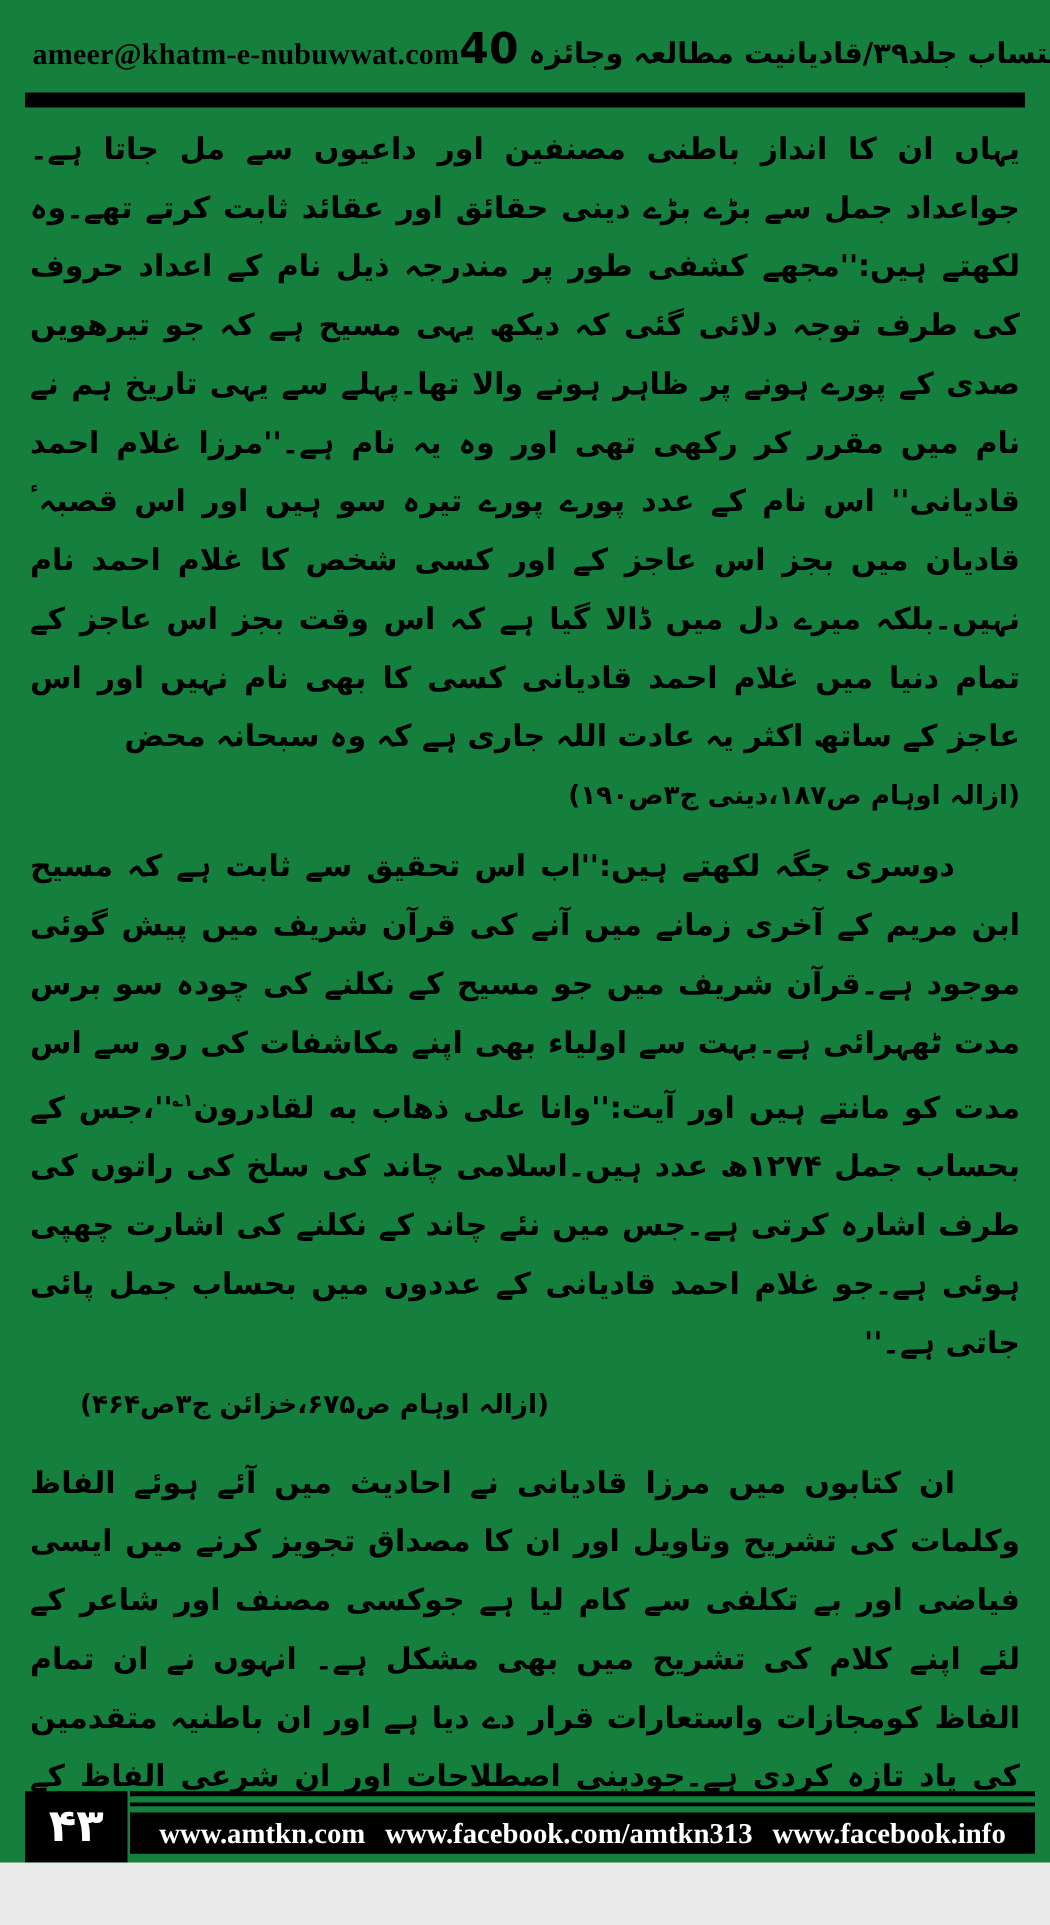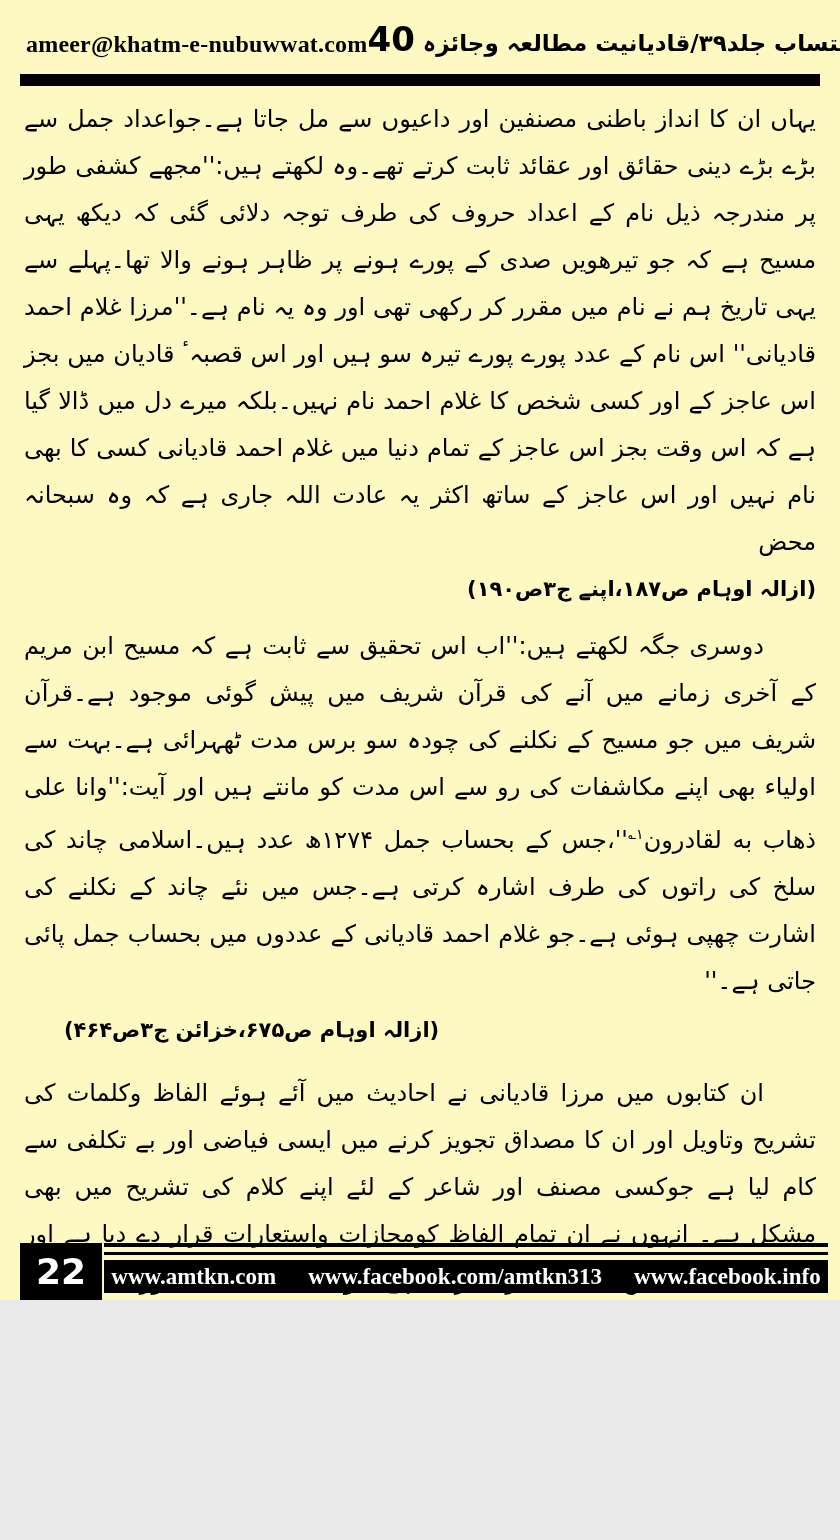--- a/index.html
+++ b/index.html
@@ -3,22 +3,22 @@
 <meta charset="utf-8">
 <style>
   html,body{margin:0;padding:0;}
   body{
     width:840px;height:1540px;
     background:#e9e9e9;
     font-family:"DejaVu Sans",sans-serif;
   }
   .page{
     position:relative;
-    width:840px;height:1300px;
-    background:#fef9c3;
+    width:840px;height:1490px;
+    background:#15803d;
     color:#000;
     overflow:hidden;
   }
   
   .header{
     display:flex;
     align-items:flex-end;
     justify-content:space-between;
     padding:22px 24px 0 26px;
   }
@@ -49,21 +49,21 @@
     margin:16px 20px 0 20px;
   }
   
   .content{
     padding:10px 24px 0 24px;
     direction:rtl;
   }
   .urdu{
     direction:rtl;
     text-align:justify;
-    font-weight:normal;
+    font-weight:bold;
     font-size:24px;
     line-height:47px;
     margin:0;
   }
   .indent{ text-indent:52px; }
   .lastline{
     direction:rtl;
     display:flex;
     justify-content:space-between;
     align-items:baseline;
@@ -113,21 +113,21 @@
   }
   .footer-bar{
     position:absolute;
     left:104px;right:12px;bottom:7px;
     height:33px;
     background:#000;
     color:#fff;
     display:flex;
     align-items:center;
     justify-content:center;
-    gap:32px;
+    gap:16px;
     font-family:"Liberation Serif",serif;
     font-weight:bold;
     font-size:23px;
     direction:ltr;
     white-space:nowrap;
   }
 </style>
 </head>
 <body>
 
@@ -140,40 +140,40 @@
   </div>
 
   <div class="rule"></div>
 
   <div class="content">
 
     <p class="urdu">
       <span>یہاں ان کا انداز باطنی مصنفین اور داعیوں سے مل جاتا ہے۔جواعداد جمل سے بڑے بڑے دینی حقائق اور عقائد ثابت کرتے تھے۔وہ لکھتے ہیں:''مجھے کشفی طور پر مندرجہ ذیل نام کے اعداد حروف کی طرف توجہ دلائی گئی کہ دیکھ یہی مسیح ہے کہ جو تیرھویں صدی کے پورے ہونے پر ظاہر ہونے والا تھا۔پہلے سے یہی تاریخ ہم نے نام میں مقرر کر رکھی تھی اور وہ یہ نام ہے۔''مرزا غلام احمد قادیانی'' اس نام کے عدد پورے پورے تیرہ سو ہیں اور اس قصبہٴ قادیان میں بجز اس عاجز کے اور کسی شخص کا غلام احمد نام نہیں۔بلکہ میرے دل میں ڈالا گیا ہے کہ اس وقت بجز اس عاجز کے تمام دنیا میں غلام احمد قادیانی کسی کا بھی نام نہیں اور اس عاجز کے ساتھ اکثر یہ عادت اللہ جاری ہے کہ وہ سبحانہ محض</span>
     </p>
     <div class="lastline">
-      <span class="ref">(ازالہ اوہام ص۱۸۷،اپنے ج۳ص۱۹۰)</span>
+      <span class="ref">(ازالہ اوہام ص۱۸۷،دینی ج۳ص۱۹۰)</span>
     </div>
 
     <div class="gap-sm"></div>
 
     <p class="urdu indent">
       <span>دوسری جگہ لکھتے ہیں:''اب اس تحقیق سے ثابت ہے کہ مسیح ابن مریم کے آخری زمانے میں آنے کی قرآن شریف میں پیش گوئی موجود ہے۔قرآن شریف میں جو مسیح کے نکلنے کی چودہ سو برس مدت ٹھہرائی ہے۔بہت سے اولیاء بھی اپنے مکاشفات کی رو سے اس مدت کو مانتے ہیں اور آیت:</span><span class="naskh">''وانا علی ذهاب به لقادرون</span><sup class="fn">۱؎</sup><span>''،جس کے بحساب جمل ۱۲۷۴ھ عدد ہیں۔اسلامی چاند کی سلخ کی راتوں کی طرف اشارہ کرتی ہے۔جس میں نئے چاند کے نکلنے کی اشارت چھپی ہوئی ہے۔جو غلام احمد قادیانی کے عددوں میں بحساب جمل پائی جاتی ہے۔''</span>
     </p>
     <div class="ref-line">(ازالہ اوہام ص۶۷۵،خزائن ج۳ص۴۶۴)</div>
 
     <div class="gap-md"></div>
 
     <p class="urdu indent">
       <span>ان کتابوں میں مرزا قادیانی نے احادیث میں آئے ہوئے الفاظ وکلمات کی تشریح وتاویل اور ان کا مصداق تجویز کرنے میں ایسی فیاضی اور بے تکلفی سے کام لیا ہے جوکسی مصنف اور شاعر کے لئے اپنے کلام کی تشریح میں بھی مشکل ہے۔ انہوں نے ان تمام الفاظ کومجازات واستعارات قرار دے دیا ہے اور ان باطنیہ متقدمین کی یاد تازہ کردی ہے۔جودینی اصطلاحات اور ان شرعی الفاظ کے (جس کے لفظ اور معنی دونوں تواتر سے چلے آرہے ہیں) ایسے دور از کار اور مضحک معنی بیان کرتے تھے۔جن کے لئے نہ کوئی لغوی بنیاد تھی،نہ عقلی اور اس طرح امت میں الحاد وفساد کا ایک بڑا دروازہ کھول دیا تھا۔مرزا قادیانی نے ازالہ اوہام میں بار بار تصریح کی ہے کہ آنحضرت ﷺ پر ابن مریم اور دجال کی حقیقت پورے طور پر واضح نہیں ہوئی تھی اور اللہ تعالیٰ نے</span>
     </p>
 
   </div>
 
   <div class="footer">
-    <div class="page-badge">22</div>
+    <div class="page-badge">۴۳</div>
     <div class="footer-lines"></div>
     <div class="footer-bar">
       <span>www.amtkn.com</span>
       <span>www.facebook.com/amtkn313</span>
       <span>www.facebook.info</span>
     </div>
   </div>
 
 </div>
 

